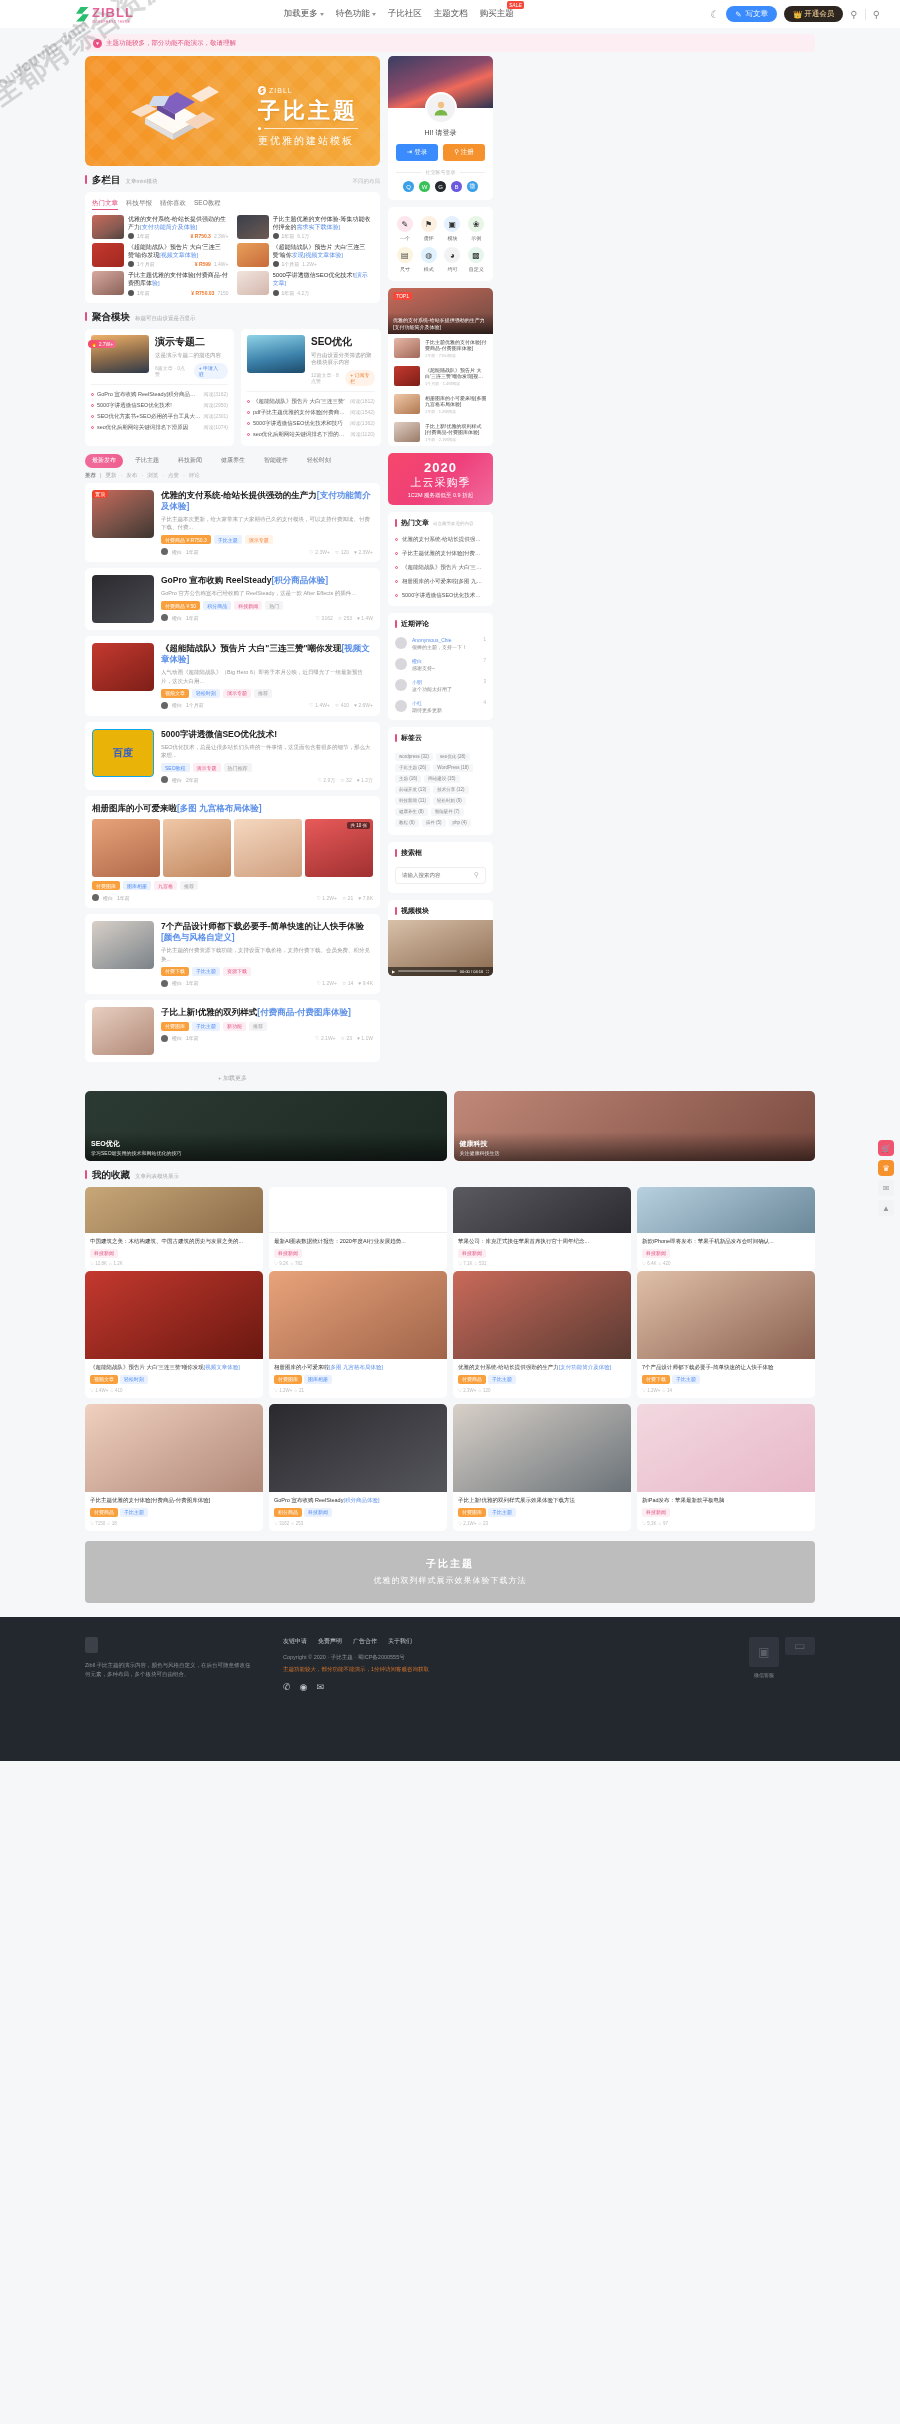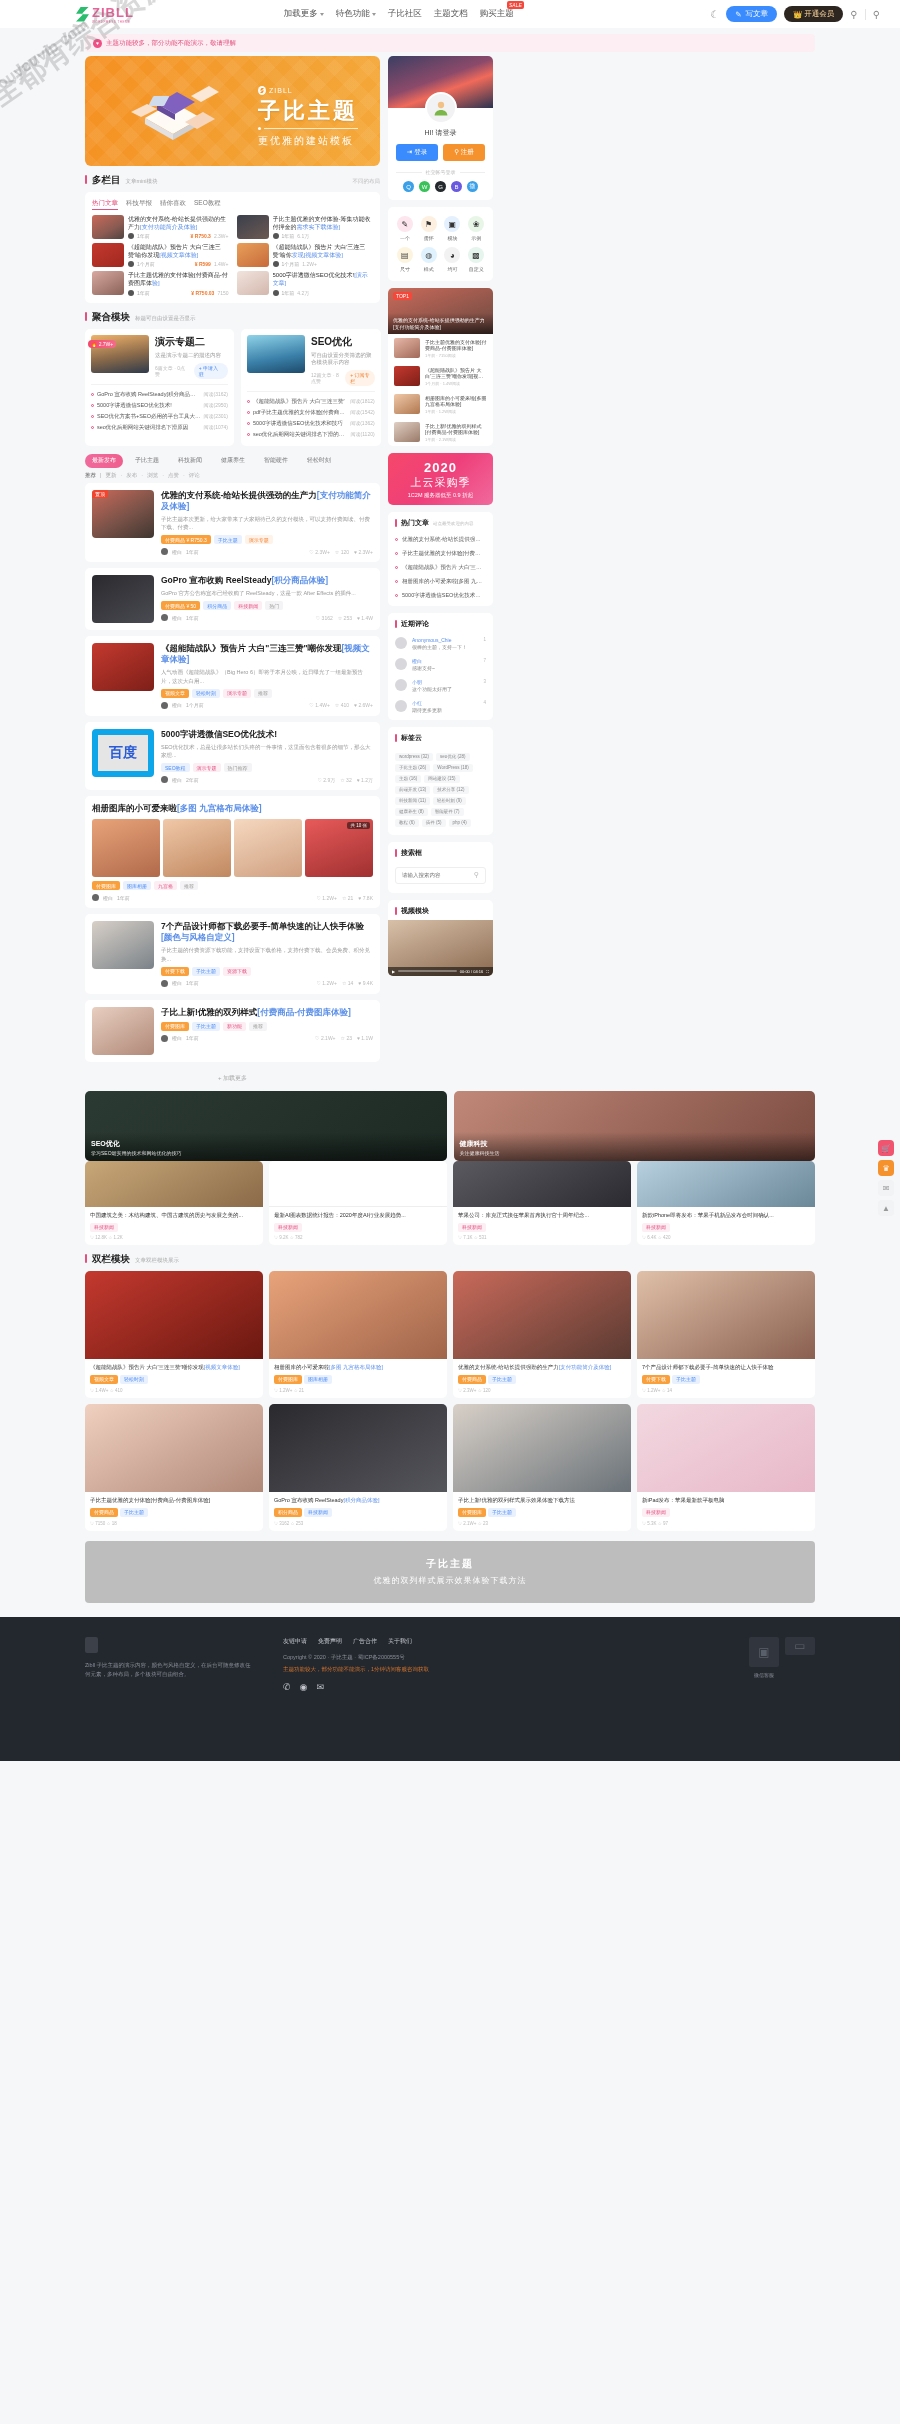--- a/index.html
+++ b/index.html
@@ -585,21 +585,21 @@
             <span class="rt">
                 <span>♡ 1.4W+</span>
                 <span>☆ 410</span>
                 <span>♥ 2.6W+</span>
               </span>
           </div>
         </div>
       </div>
 
       <div class="post">
-        <div class="post-th" style="background:#e5e5e5;display:flex;align-items:center;justify-content:center;color:#2a5bd7;font-weight:bold;font-size:14px;border:6px solid #0ea5e9">百度</div>
+        <div class="post-th" style="background:#eab308;display:flex;align-items:center;justify-content:center;color:#2a5bd7;font-weight:bold;font-size:10px;border:1px solid #0ea5e9">百度</div>
         <div class="post-bd">
           <div class="post-t"><span>5000字讲透微信SEO优化技术!</span></div>
           <div class="post-d">SEO优化技术，总是让很多站长们头疼的一件事情，这里面包含着很多的细节，那么大家想...</div>
           <div class="tagrow">
             <span class="tg blue">SEO教程</span>
             <span class="tg pink">演示专题</span>
             <span class="tg gray">热门推荐</span>
           </div>
           <div class="post-meta">
             <span class="av"></span>
@@ -921,20 +921,25 @@
 
   <div class="wide2">
     <div class="wide-card" style="background:linear-gradient(140deg,#2b3a32,#1d2a24)">
       <div class="wide-ov"><b>SEO优化</b><p>学习SEO最实用的技术和网站优化的技巧</p></div>
     </div>
     <div class="wide-card" style="background:linear-gradient(140deg,#c08878,#7a4a40)">
       <div class="wide-ov"><b>健康科技</b><p>关注健康科技生活</p></div>
     </div>
   </div>
 
+  <div class="sec-title">
+    <span class="bar"></span>
+    <h3>我的收藏</h3>
+    <small>文章列表模块展示</small>
+  </div>
   <div class="four">
     <div class="fcard">
       <div class="im" style="background:linear-gradient(150deg,#c8a878,#8a6a48)"></div>
       <div class="bd">
           <div class="tt">中国建筑之美：木结构建筑、中国古建筑的历史与发展之美的...</div>
         <div class="tr">
             <span class="tg pink">科技新闻</span>
           </div>
         <div class="mt">♡ 12.8K  ☆ 1.2K</div>
         </div>
@@ -965,25 +970,20 @@
           <div class="tt">新款iPhone即将发布：苹果手机新品发布会时间确认...</div>
         <div class="tr">
             <span class="tg pink">科技新闻</span>
           </div>
         <div class="mt">♡ 6.4K  ☆ 420</div>
         </div>
     </div>
   </div>
 
 
-  <div class="sec-title">
-    <span class="bar"></span>
-    <h3>双栏模块</h3>
-    <small>文章双栏模块展示</small>
-  </div>
   <div class="grid4">
     <div class="gcard">
       <div class="im" style="background:linear-gradient(150deg,#c4392f,#6a1810)"></div>
       <div class="bd">
           <div class="tt"><span>《超能陆战队》预告片 大白'三连三赞'嘲你发现</span><em>[视频文章体验]</em></div>
         <div class="tr">
             <span class="tg pay">视频文章</span>
             <span class="tg blue">轻松时刻</span>
           </div>
         <div class="mt">♡ 1.4W+  ☆ 410</div>

